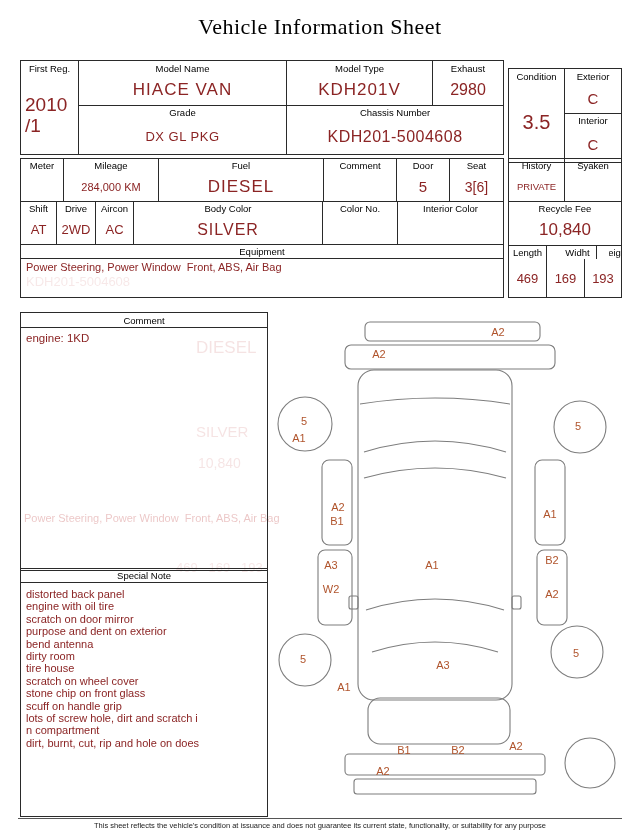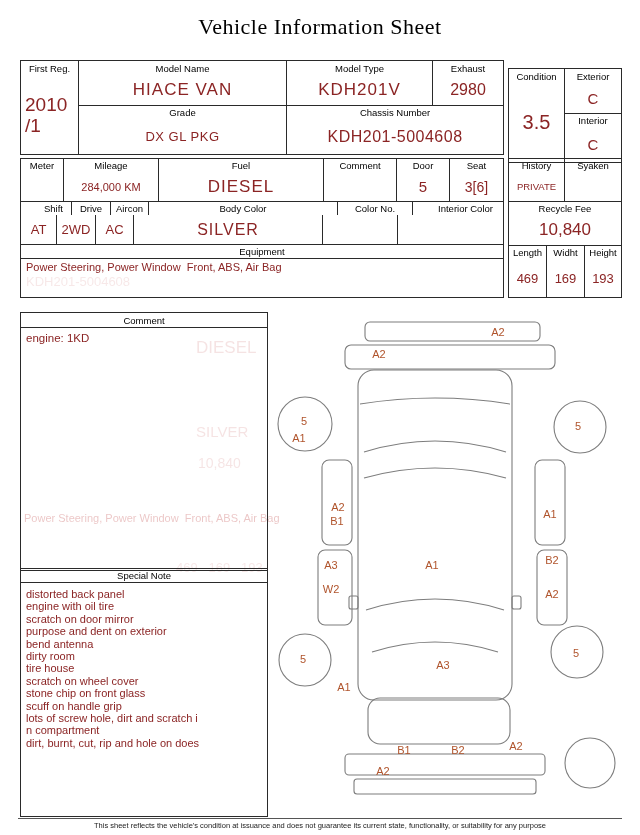--- a/index.html
+++ b/index.html
@@ -74,21 +74,21 @@
       <div class="fc hdr nr" style="flex:1;">Seat</div>
     </div>
     <div class="fr bb" style="height:29px;">
       <div class="fc val" style="width:42px;"></div>
       <div class="fc val" style="width:94px;font-size:11px;">284,000 KM</div>
       <div class="fc val" style="width:164px;font-size:17px;letter-spacing:1px;">DIESEL</div>
       <div class="fc val" style="width:72px;"></div>
       <div class="fc val" style="width:52px;font-size:15px;">5</div>
       <div class="fc val nr" style="flex:1;font-size:14px;">3[6]</div>
     </div>
-    <div class="fr" style="height:13px;margin-left:15px;">
+    <div class="fr" style="height:13px;">
       <div class="fc hdr" style="width:35px;">Shift</div>
       <div class="fc hdr" style="width:38px;">Drive</div>
       <div class="fc hdr" style="width:37px;">Aircon</div>
       <div class="fc hdr" style="width:188px;">Body Color</div>
       <div class="fc hdr" style="width:74px;">Color No.</div>
       <div class="fc hdr nr" style="flex:1;">Interior Color</div>
     </div>
     <div class="fr bb" style="height:29px;">
       <div class="fc val" style="width:35px;font-size:13px;">AT</div>
       <div class="fc val" style="width:38px;font-size:13px;">2WD</div>
@@ -113,21 +113,21 @@
     <div class="fr bb" style="height:29px;">
       <div class="fc val" style="width:55px;font-size:9.5px;">PRIVATE</div>
       <div class="fc val nr" style="flex:1;"></div>
     </div>
     <div class="fr" style="height:13px;">
       <div class="fc hdr nr" style="flex:1;">Recycle Fee</div>
     </div>
     <div class="fr bb" style="height:30px;">
       <div class="fc val nr" style="flex:1;font-size:17px;">10,840</div>
     </div>
-    <div class="fr" style="height:13px;">
+    <div class="fr" style="height:13px;gap:12px;">
       <div class="fc hdr" style="width:37px;">Length</div>
       <div class="fc hdr" style="width:37px;">Widht</div>
       <div class="fc hdr nr" style="flex:1;">Height</div>
     </div>
     <div class="fr" style="flex:1;justify-content:center;">
       <div class="fc val" style="width:37px;font-size:13px;">469</div>
       <div class="fc val" style="width:37px;font-size:13px;">169</div>
       <div class="fc val nr" style="flex:1;font-size:13px;">193</div>
     </div>
   </div>

